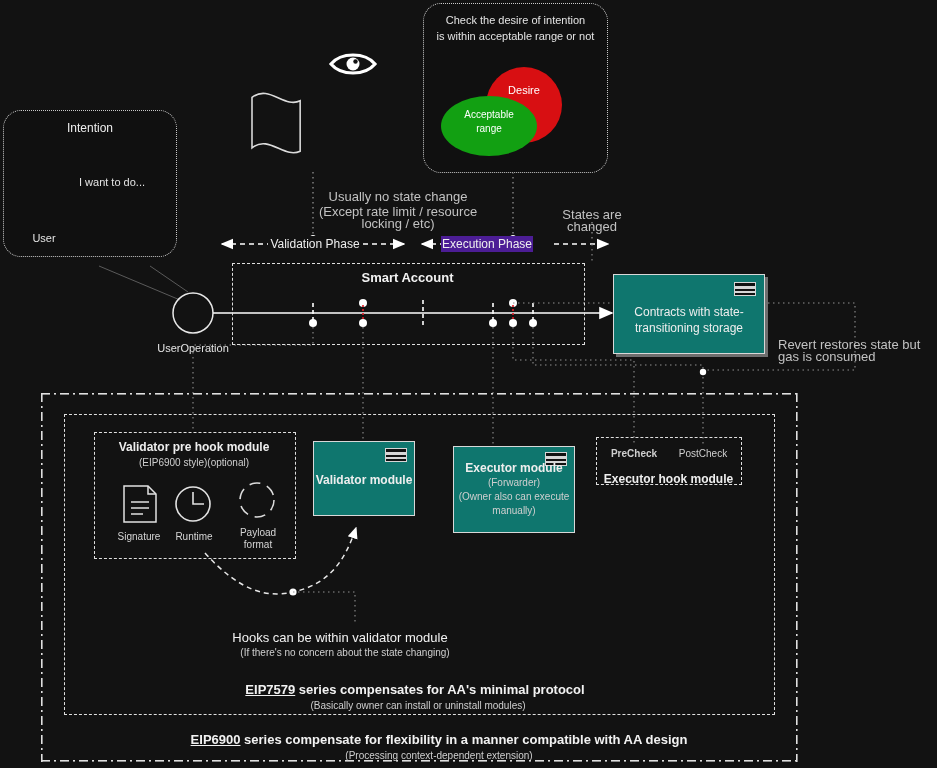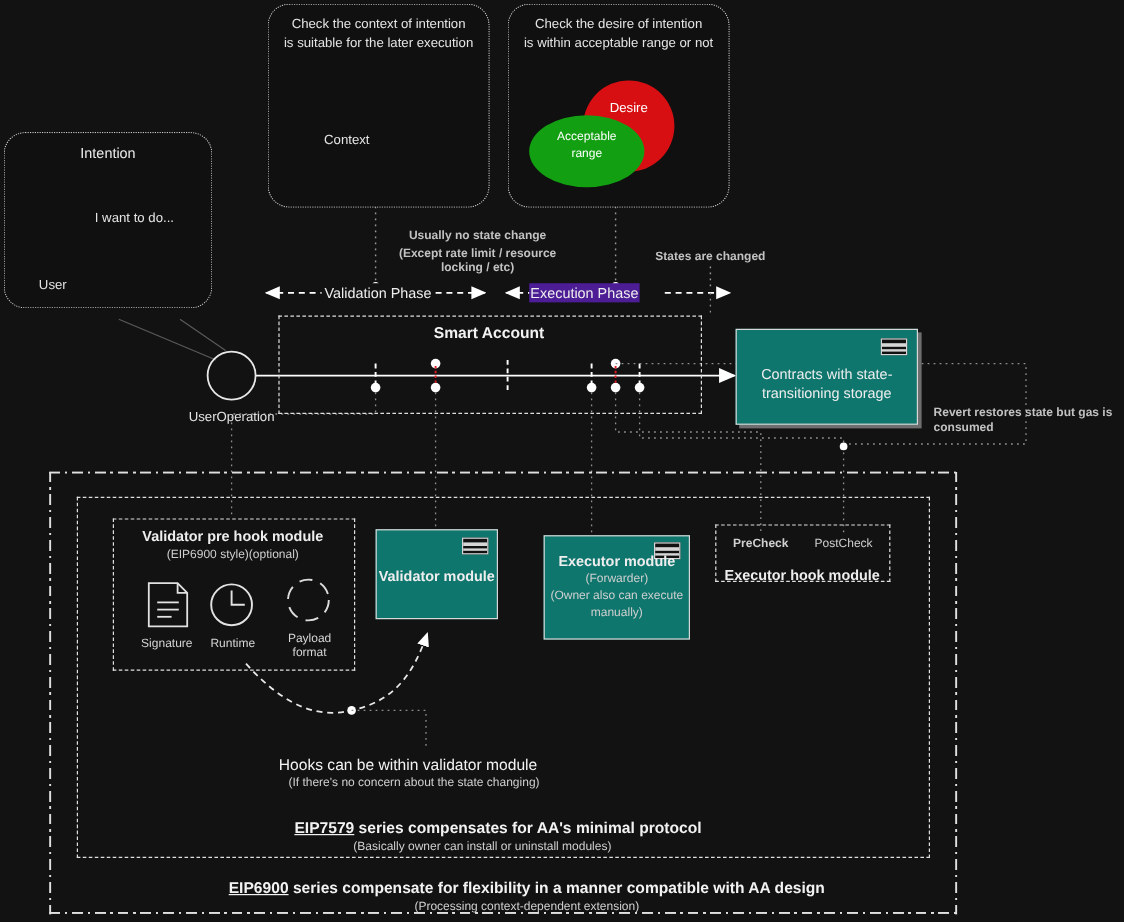--- a/index.html
+++ b/index.html
@@ -9,21 +9,21 @@
   svg.layer{position:absolute;left:0;top:0;width:937px;height:768px;pointer-events:none;}
   .abs{position:absolute;}
   .ctr{text-align:center;}
 
   
   .panel{position:absolute;border:1.5px dotted #c9c9c9;border-radius:18px;background:#101010;}
 
   
   .t11{font-size:11px;line-height:15px;color:#e4e4e4;}
   .t10{font-size:10px;line-height:14px;color:#cfcfcf;}
-  .t9{font-size:10px;line-height:12px;color:#c2c2c2;font-weight:bold;}
+  .t9{font-size:13px;line-height:12px;color:#c2c2c2;}
   .t12{font-size:12px;line-height:16px;color:#eee;}
   .t13{font-size:13px;line-height:17px;color:#f2f2f2;}
   .b{font-weight:bold;}
   .u{text-decoration:underline;}
 
   
   .solidbox{position:absolute;border:1.5px solid #d8d8d8;background:#0f766e;}
   .shadowbox{box-shadow:3px 3px 0 0 #6e6e6e;}
 
   
@@ -165,25 +165,20 @@
       <circle cx="257" cy="500" r="17"></circle>
     </g>
   </svg>
 
   <div class="panel" style="left:3px;top:110px;width:172px;height:145px;">
     <div class="abs ctr t12" style="left:0;top:9px;width:172px;">Intention</div>
     <div class="abs ctr t11" style="left:58px;top:64px;width:100px;">I want to do...</div>
     <div class="abs ctr t11" style="left:10px;top:120px;width:60px;">User</div>
   </div>
 
-  <div class="panel" style="left:223px;top:3px;width:183px;height:168px;">
-    <div class="abs ctr t11" style="left:0;top:9px;width:183px;">Check the context of intention</div>
-    <div class="abs ctr t11" style="left:0;top:25px;width:183px;">is suitable for the later execution</div>
-    <div class="abs ctr t11" style="left:25px;top:106px;width:80px;">Context</div>
-  </div>
 
   <div class="panel" style="left:423px;top:3px;width:183px;height:168px;">
     <div class="abs ctr t11" style="left:0;top:9px;width:183px;">Check the desire of intention</div>
     <div class="abs ctr t11" style="left:0;top:25px;width:183px;">is within acceptable range or not</div>
 
     <div class="abs" style="left:62px;top:63px;width:76px;height:76px;border-radius:50%;background:#d80f12;"></div>
     <div class="abs ctr t11" style="left:62px;top:79px;width:76px;color:#fff;">Desire</div>
 
     <div class="abs" style="left:17px;top:92px;width:96px;height:60px;border-radius:50%;background:#12a012;"></div>
     <div class="abs ctr t10" style="left:17px;top:104px;width:96px;color:#fff;">Acceptable</div>
@@ -238,20 +233,20 @@
   <div class="abs ctr t10" style="left:604px;top:447px;width:60px;font-weight:bold;">PreCheck</div>
   <div class="abs ctr t10" style="left:673px;top:447px;width:60px;">PostCheck</div>
   <div class="abs ctr t12 b" style="left:576px;top:471px;width:185px;">Executor hook module</div>
 
   <div class="abs ctr t13" style="left:195px;top:629px;width:290px;">Hooks can be within validator module</div>
   <div class="abs ctr t10" style="left:195px;top:646px;width:300px;">(If there's no concern about the state changing)</div>
 
   <div class="abs ctr t13 b" style="left:155px;top:681px;width:520px;">
     <span class="u">EIP7579</span><span> series compensates for AA's minimal protocol</span>
   </div>
-  <div class="abs ctr t10" style="left:142px;top:699px;width:520px;">(Basically owner can install or uninstall modules)</div>
+  <div class="abs ctr t10" style="left:158px;top:699px;width:520px;">(Basically owner can install or uninstall modules)</div>
 
   <div class="abs ctr t13 b" style="left:119px;top:731px;width:640px;">
     <span class="u">EIP6900</span><span> series compensate for flexibility in a manner compatible with AA design</span>
   </div>
   <div class="abs ctr t10" style="left:119px;top:749px;width:640px;">(Processing context-dependent extension)</div>
 
 </div>
 
 </body></html>

